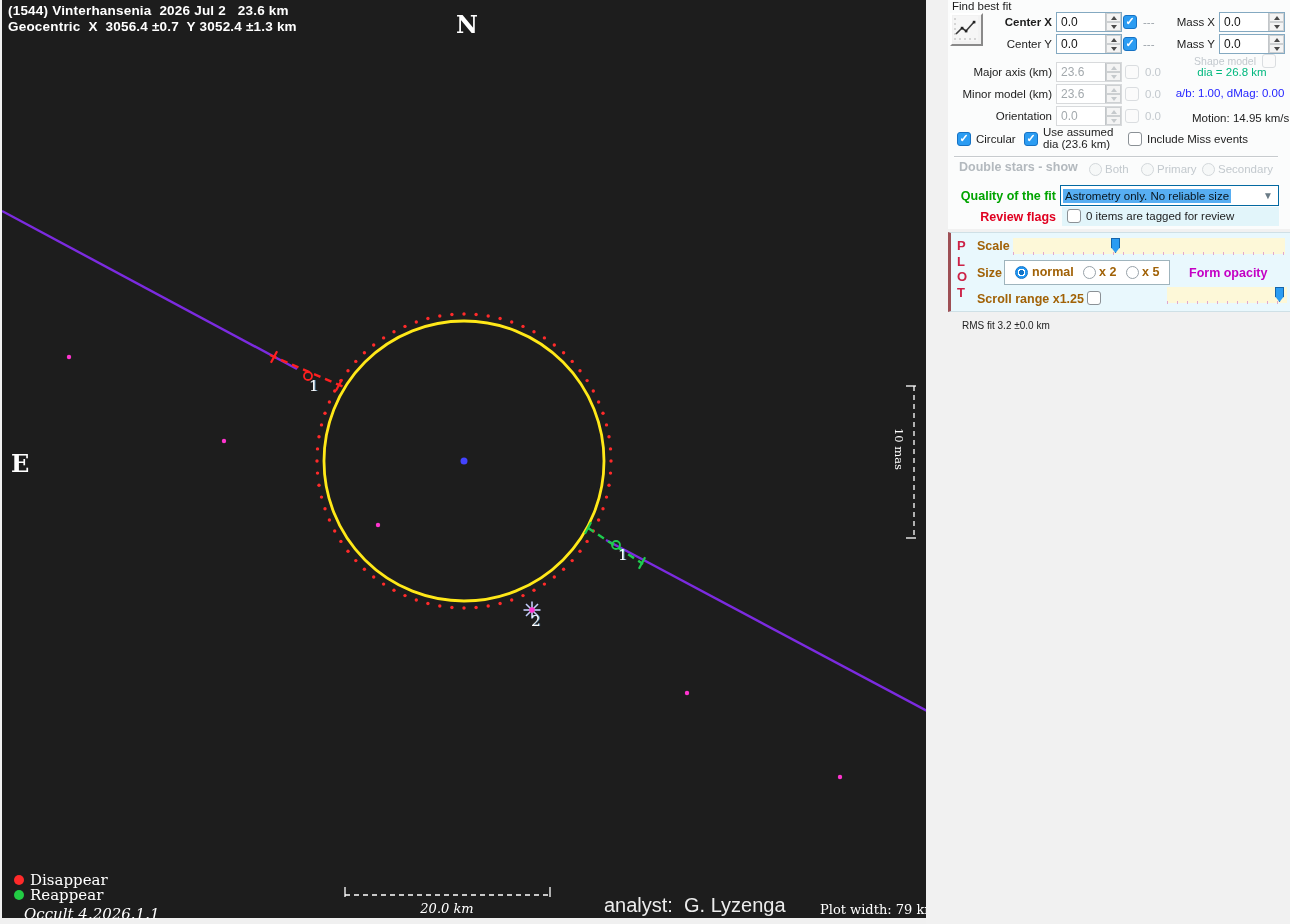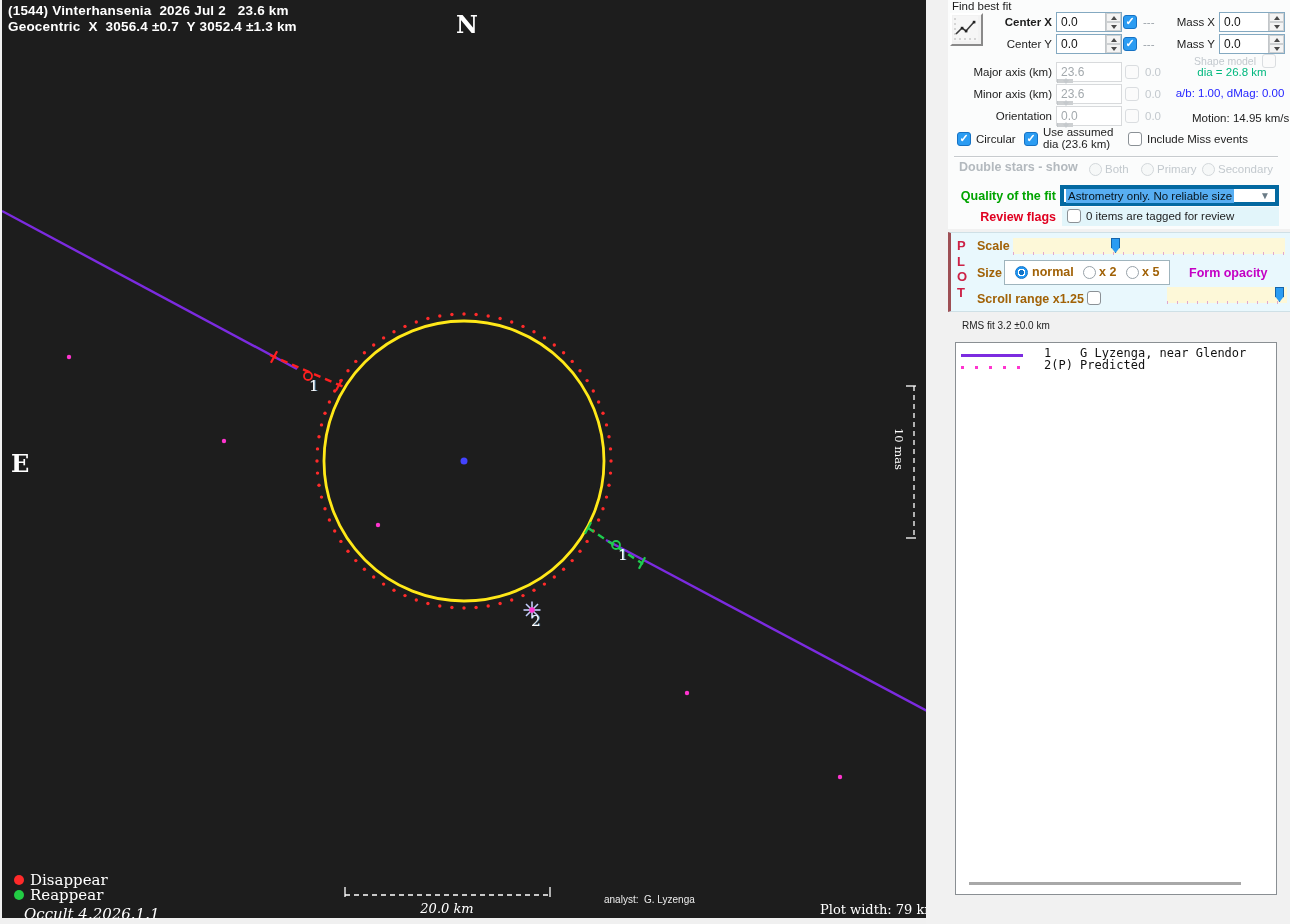--- a/index.html
+++ b/index.html
@@ -16,42 +16,42 @@
   .leg-dot{position:absolute;width:10px;height:10px;border-radius:50%;}
   .maslab{writing-mode:vertical-rl;font-size:11.5px;font-family:"DejaVu Serif",serif;}
   
   #panel{position:absolute;left:926px;top:0;width:364px;height:924px;background:#f1f1f1;}
   .panel-white{position:absolute;left:22px;top:0;width:342px;height:229px;background:#fbfcfc;}
   .lab{position:absolute;font-size:11.5px;color:#1c1c1c;white-space:nowrap;}
   .rlab{text-align:right;}
   .dim{color:#c3c9ce;}
   .tin{position:absolute;display:flex;width:66px;height:20px;border:1px solid #84a9c1;background:#fff;box-sizing:border-box;}
   .tin .val{flex:1;font-size:12px;padding:2px 0 0 4px;color:#111;}
-  .tin.dis{border-color:#d8dadc;flex-direction:column;}
+  .tin.dis{border-color:#d8dadc;}
   .tin.dis .val{color:#a3a9ad;}
   .sp{width:15px;display:flex;flex-direction:column;border-left:1px solid #c2c6c9;}
   .sp div{flex:1;background:#f4f4f4;border:1px solid #cdd0d2;position:relative;}
   .sp div::after{content:"";position:absolute;left:50%;top:50%;transform:translate(-50%,-50%);
     border-left:3px solid transparent;border-right:3px solid transparent;}
   .sp .up::after{border-bottom:4px solid #4a4a4a;}
   .sp .dn::after{border-top:4px solid #4a4a4a;}
   .tin.dis .sp .up::after{border-bottom-color:#c5c9cc;}
   .tin.dis .sp .dn::after{border-top-color:#c5c9cc;}
   .cb{position:absolute;width:14px;height:14px;border-radius:3px;box-sizing:border-box;background:#fff;border:1px solid #8b9196;}
   .cb.on{background:#2b9cf2;border-color:#1672c4;}
   .cb.on::after{content:"✓";color:#fff;font-size:11px;position:absolute;left:1.5px;top:-1px;font-weight:bold;}
   .cb.dis{border-color:#dadde0;background:#fbfbfb;}
   .rad{position:absolute;width:13px;height:13px;border-radius:50%;border:1px solid #98a2a9;background:#fff;box-sizing:border-box;}
   .rad.on{border:1px solid #1273c6;background:radial-gradient(circle at 50% 50%,#1273c6 0 2.5px,#fff 2.5px 3.8px,#2196f3 3.8px 6.5px);}
   .rad.dis{border-color:#d3d8db;background:#f6f8f8;}
   .greenlab{color:#00a400;font-weight:bold;font-size:12.5px;}
   .redlab{color:#e00020;font-weight:bold;font-size:12.5px;}
   .crimson{color:#a16207;font-weight:bold;font-size:12.5px;}
   .magenta{color:#c400c4;font-weight:bold;font-size:12.5px;}
-  .combo{position:absolute;left:134px;top:185px;width:219px;height:21px;background:#fff;border:4px solid #0369a1;box-sizing:border-box;display:flex;align-items:center;}
+  .combo{position:absolute;left:134px;top:185px;width:219px;height:21px;background:#fff;border:1px solid #0369a1;box-sizing:border-box;display:flex;align-items:center;}
   .combo .sel{background:#57aef2;color:#08141c;font-size:11.5px;padding:1px 2px;margin-left:2px;white-space:nowrap;}
   .combo .arr{margin-left:auto;margin-right:5px;color:#6a7b86;font-size:10px;}
   .slider{position:absolute;background:#fdf8d8;}
   .slider .ticks{position:absolute;left:0;right:0;bottom:-1px;height:3px;
     background:repeating-linear-gradient(90deg,#e2a8cd 0 1px,transparent 1px 10px);}
   .thumb{position:absolute;top:0;width:9px;height:15px;background:#2b9cf2;border:1px solid #1464ab;box-sizing:border-box;
     clip-path:polygon(0 0,100% 0,100% 62%,50% 100%,0 62%);}
   .grpline{position:absolute;border-top:1px solid #c7cbce;border-bottom:1px solid #fff;}
   .dslab{color:#b3b9be;font-weight:bold;font-size:12.5px;}
   .dsopt{color:#c3c9ce;font-size:11.5px;}
@@ -190,21 +190,21 @@
   <div class="ptxt chordlab" style="left:616px;top:546px;">1</div>
   <div class="ptxt chordlab" style="left:529px;top:612px;">2</div>
 
   <div class="leg-dot" style="left:12px;top:875px;background:#ff2a2a;"></div>
   <div class="ptxt serif" style="left:28px;top:871px;font-size:15px;">Disappear</div>
   <div class="leg-dot" style="left:12px;top:890px;background:#22cc44;"></div>
   <div class="ptxt serif" style="left:28px;top:886px;font-size:15px;">Reappear</div>
   <div class="ptxt serif" style="left:22px;top:905px;font-size:15px;font-style:italic;">Occult 4.2026.1.1</div>
 
   <div class="ptxt serif" style="left:395px;top:901px;width:100px;text-align:center;font-size:13px;font-style:italic;">20.0 km</div>
-  <div class="ptxt" style="left:602px;top:894px;font-size:10px;color:#ececec;">analyst:  G. Lyzenga</div>
+  <div class="ptxt" style="left:602px;top:894px;font-size:20px;color:#ececec;">analyst:  G. Lyzenga</div>
   <div class="ptxt serif" style="left:818px;top:902px;font-size:13px;">Plot width: 79 km</div>
   <div class="ptxt maslab" style="left:890px;top:428px;">10 mas</div>
 </div>
 
 <div id="panel">
   <div class="panel-white"></div>
 
   <div class="lab" style="left:26px;top:0px;">Find best fit</div>
   <div class="fitbtn">
     <svg width="27" height="27" viewBox="0 0 27 27">
@@ -275,21 +275,21 @@
     <div class="val">23.6</div>
     <div class="sp">
         <div class="up"></div>
         <div class="dn"></div>
       </div>
   </div>
   <div class="cb dis" style="left:199px;top:65px;"></div>
   <div class="lab dim" style="left:219px;top:66px;">0.0</div>
   <div class="lab" style="left:250px;top:66px;width:112px;text-align:center;color:#00b87e;">dia = 26.8 km</div>
 
-  <div class="lab rlab" style="left:20px;top:88px;width:106px;">Minor axis (km)</div>
+  <div class="lab rlab" style="left:20px;top:88px;width:106px;">Minor model (km)</div>
   <div class="tin dis" style="left:130px;top:84px;">
     <div class="val">23.6</div>
     <div class="sp">
         <div class="up"></div>
         <div class="dn"></div>
       </div>
   </div>
   <div class="cb dis" style="left:199px;top:87px;"></div>
   <div class="lab dim" style="left:219px;top:88px;">0.0</div>
   <div class="lab" style="left:244px;top:87px;width:120px;text-align:center;color:#2525ff;">a/b: 1.00, dMag: 0.00</div>
@@ -353,20 +353,13 @@
     <div class="slider" style="left:216px;top:54px;width:120px;height:16px;">
       <div class="ticks"></div>
       <div class="thumb" style="left:108px;"></div>
     </div>
     <div class="lab crimson" style="left:26px;top:59px;">Scroll range x1.25</div>
     <div class="cb" style="left:136px;top:58px;"></div>
   </div>
 
   <div id="rms">RMS fit 3.2 ±0.0 km</div>
 
-  <div id="fitlist">
-    <div class="swline" style="top:11px;background:#7c2be0;"></div>
-    <div class="mono abs" style="left:88px;top:3px;">1    G Lyzenga, near Glendor</div>
-    <div class="swdots" style="top:23px;"></div>
-    <div class="mono abs" style="left:88px;top:15px;">2(P) Predicted</div>
-    <div class="hthumb"></div>
-  </div>
 </div>
 
 </body></html>

